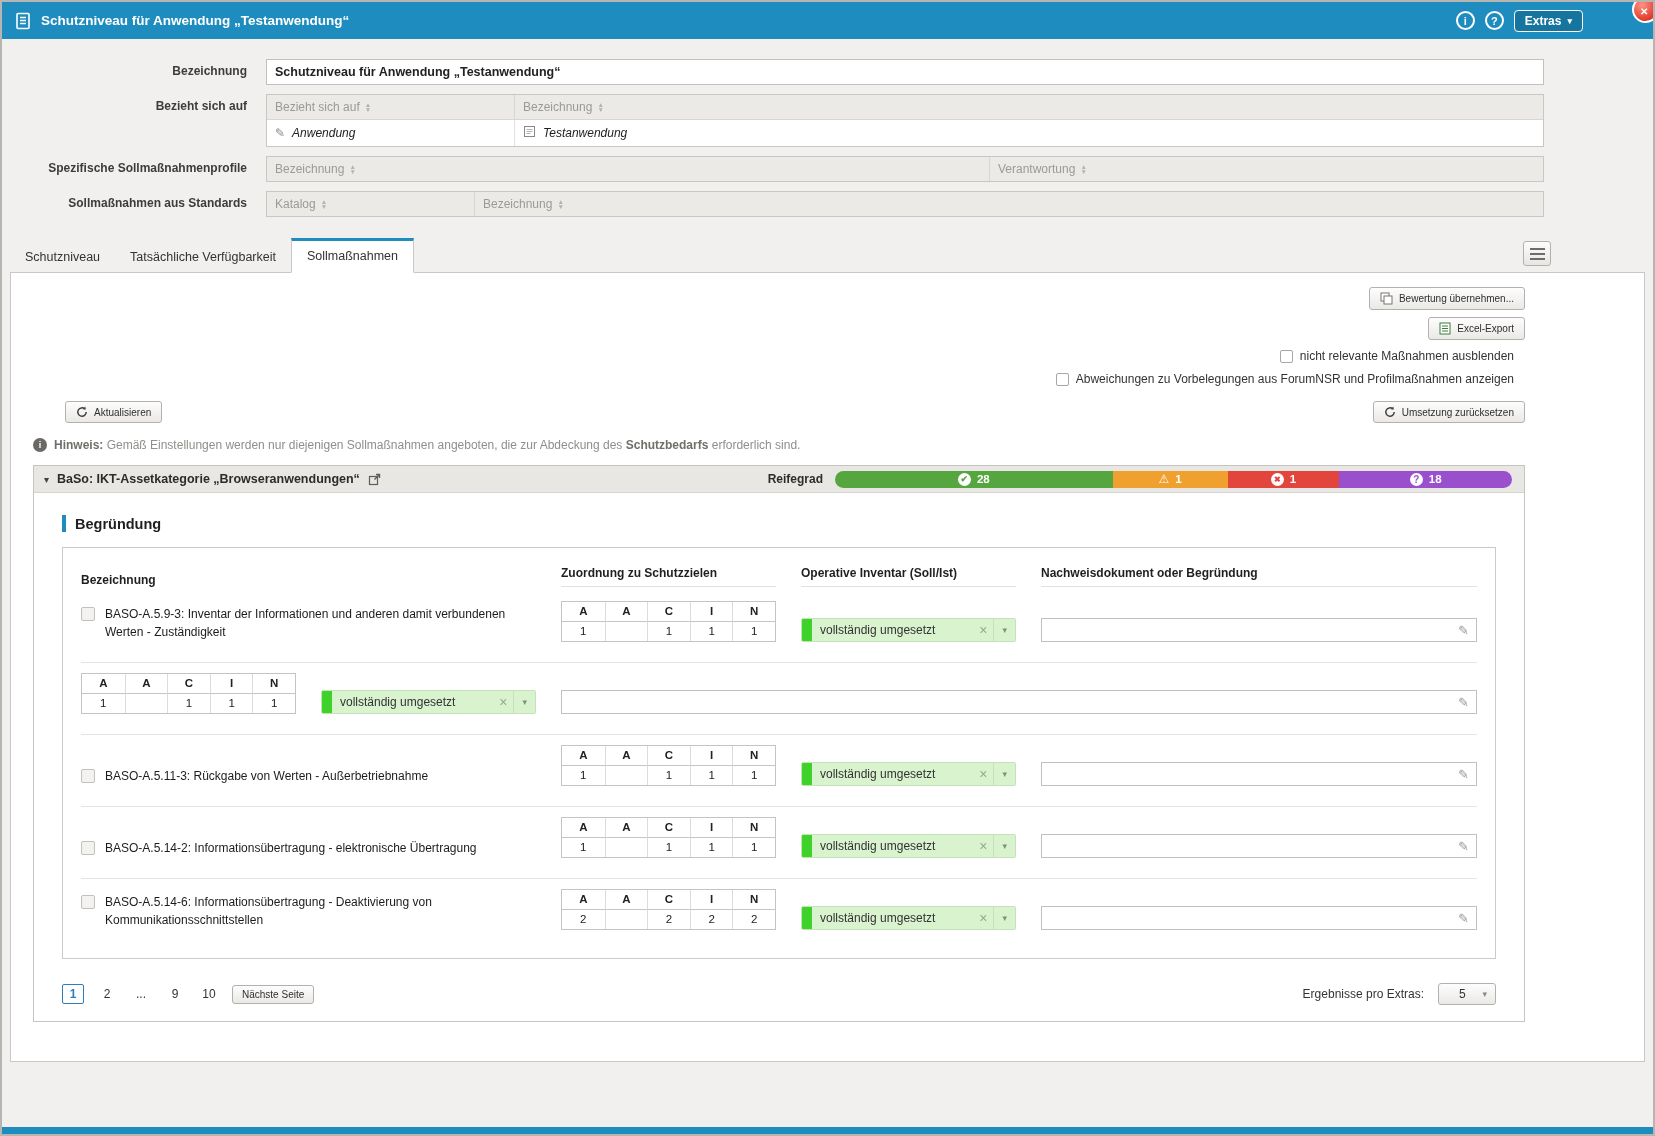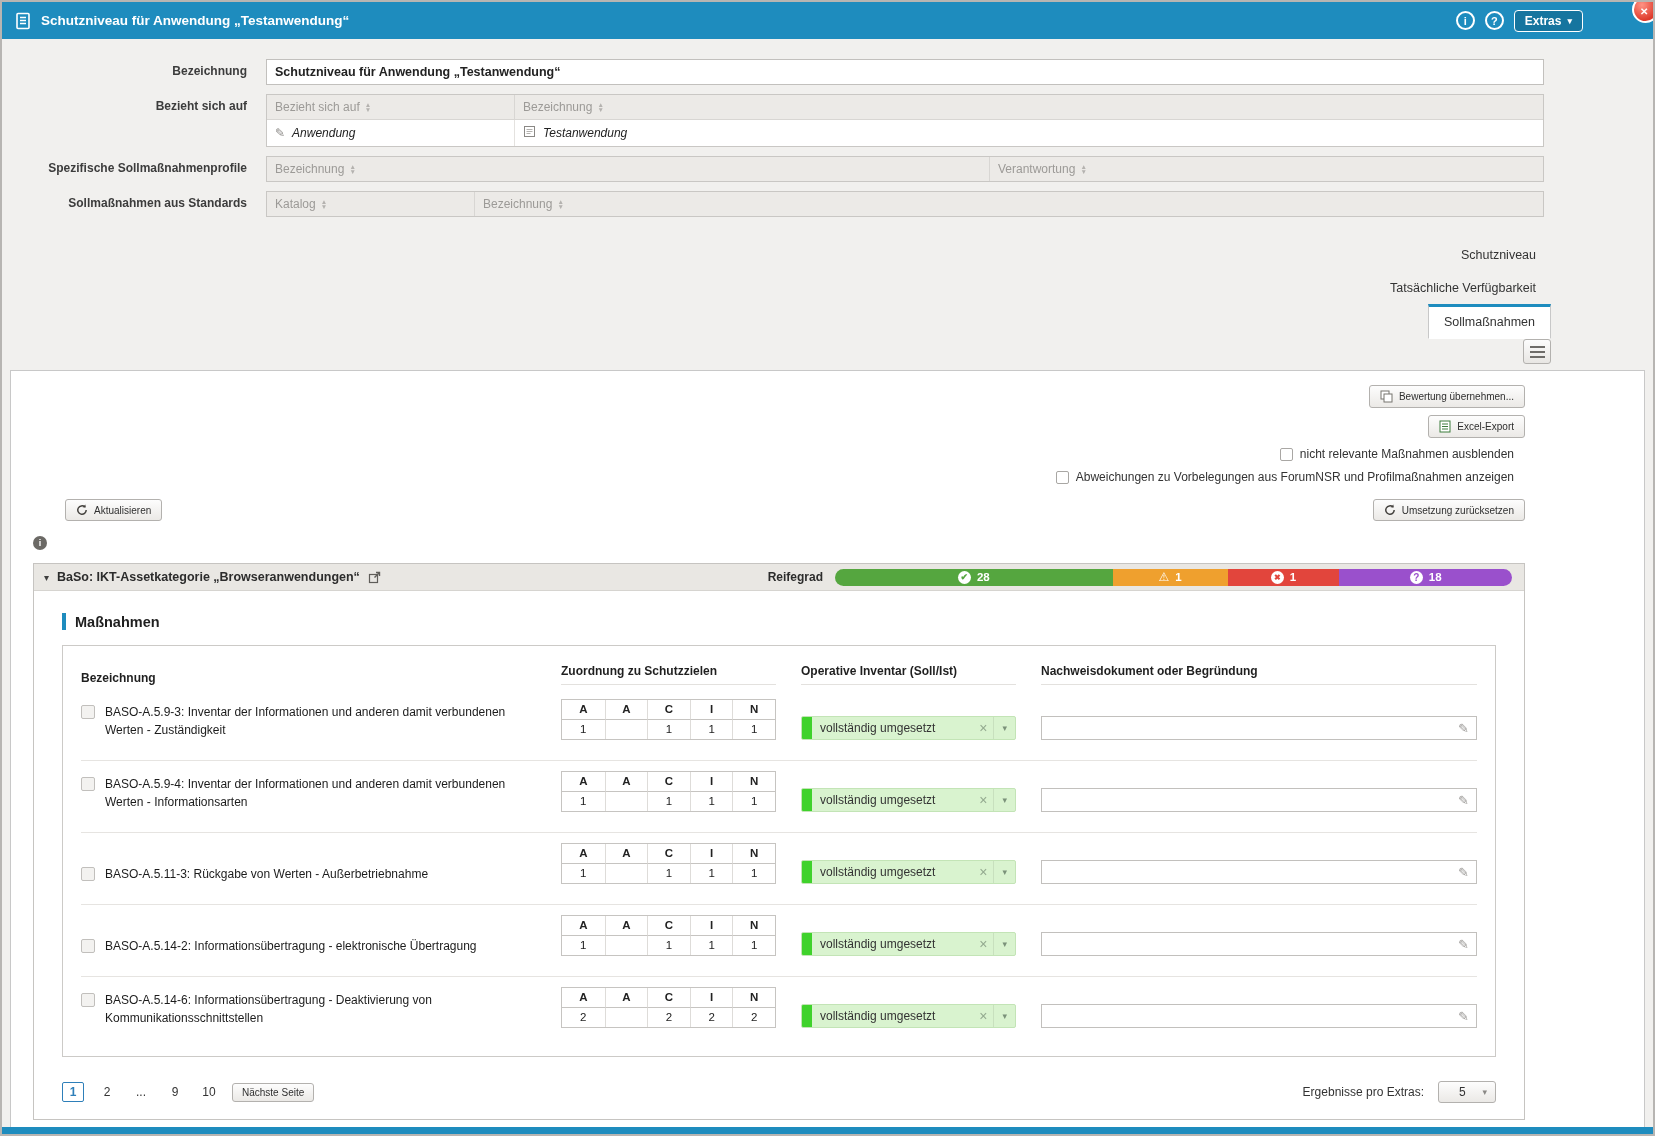--- a/index.html
+++ b/index.html
@@ -38,21 +38,21 @@
   .col-a { width:247px; flex:0 0 247px; }
   .col-b { width:722px; flex:0 0 722px; }
   .col-c { width:207px; flex:0 0 207px; }
   .flex1 { flex:1; }
   .italic { font-style:italic; color:#222; }
   .sort { display:inline-flex; flex-direction:column; justify-content:center; }
   .sort i { font-style:normal; font-size:6.5px; line-height:5px; color:#b4b2af; }
   .pencil-glyph { color:#8a8885; font-size:12px; font-style:normal; }
 
   
-  .tabs-row { display:flex; align-items:flex-end; padding:8px 102px 0 8px; position:relative; z-index:2; margin-bottom:-1px;flex-direction:column; }
+  .tabs-row { display:flex; align-items:flex-end; padding:8px 102px 0 8px; position:relative; z-index:2; margin-bottom:-1px; }
   .tab { padding:10px 15px 9px; color:#333; cursor:pointer; font-size:12.5px; }
   .tab.active { background:#fff; border:1px solid #c8c8c8; border-bottom:1px solid #fff; border-top:3px solid #1e8cbe; padding-top:8px; }
   .menu-btn { margin-left:auto; margin-bottom:7px; width:28px; height:25px; border:1px solid #b3b1ae; border-radius:3px; background:linear-gradient(#fcfcfc,#e8e6e3); display:flex; align-items:center; justify-content:center; cursor:pointer; }
   .bars { width:15px; height:2px; background:#6e6c69; box-shadow:0 -5px 0 #6e6c69, 0 5px 0 #6e6c69; display:block; }
 
   
   .panel { margin:0 8px; background:#fff; border:1px solid #c8c8c8; padding:14px 119px 24px 22px; min-height:790px; }
   .right-row { display:flex; justify-content:flex-end; margin-bottom:7px; }
   .btn { display:inline-flex; align-items:center; gap:6px; border:1px solid #b3b1ae; border-radius:3px;
     background:linear-gradient(#fdfdfd,#ebe9e6); padding:4px 10px; font-size:10px; color:#2f2f2f; cursor:pointer; font-family:inherit; }
@@ -310,20 +310,26 @@
               <path d="M10.2 6a4.2 4.2 0 1 1-1.3-3" fill="none" stroke="#44423e" stroke-width="1.5"></path>
               <path d="M9.4 0.4 L9.8 3.6 L6.6 3.2 Z" fill="#44423e"></path>
             </svg>
         </span>
         <span>Umsetzung zurücksetzen</span>
       </button>
     </div>
 
     <div class="hint">
       <span class="hint-ic">i</span>
+      <span>
+        <b>Hinweis:</b>
+        <span>Gemäß Einstellungen werden nur diejenigen Sollmaßnahmen angeboten, die zur Abdeckung des</span>
+        <b>Schutzbedarfs</b>
+        <span>erforderlich sind.</span>
+      </span>
     </div>
 
     <div class="group">
       <div class="group-header">
         <span class="caret">▾</span>
         <span class="group-title">BaSo: IKT-Assetkategorie „Browseranwendungen“</span>
         <span class="ext-link">
           <svg width="13" height="13" viewBox="0 0 13 13">
               <rect x="1.5" y="3.5" width="8" height="8" fill="none" stroke="#5f5d59" stroke-width="1.2"></rect>
               <path d="M6.5 6.5 L11.5 1.5" stroke="#5f5d59" stroke-width="1.4"></path>
@@ -348,21 +354,21 @@
           <div class="seg seg-purple">
             <span class="disc disc-purple">?</span>
             <span>18</span>
           </div>
         </div>
       </div>
 
       <div class="group-body">
         <div class="section-title">
           <span class="accent"></span>
-          <span>Maßnahmen</span>
+          <span>Begründung</span>
         </div>
 
         <div class="measures-box">
           <div class="m-header">
             <div class="mcol-name mh">Bezeichnung</div>
             <div class="mcol-goals mh mh-line">Zuordnung zu Schutzzielen</div>
             <div class="mcol-status mh mh-line">Operative Inventar (Soll/Ist)</div>
             <div class="mcol-doc mh mh-line">Nachweisdokument oder Begründung</div>
           </div>
 
@@ -396,24 +402,20 @@
                   </div>
                 </div>
                 <div class="mcol-doc">
                   <div class="doc-field">
                     <span class="doc-edit">✎</span>
                   </div>
                 </div>
               </div>
 
               <div class="measure-row">
-                <div class="mcol-name">
-                  <span class="row-cb"></span>
-                  <span class="m-name">BASO-A.5.9-4: Inventar der Informationen und anderen damit verbundenen Werten - Informationsarten</span>
-                </div>
                 <div class="mcol-goals">
                   <div class="goals">
                     <span class="gh">A</span>
                     <span class="gh">A</span>
                     <span class="gh">C</span>
                     <span class="gh">I</span>
                     <span class="gh">N</span>
                     <span class="gv">1</span>
                     <span class="gv"></span>
                     <span class="gv">1</span>

